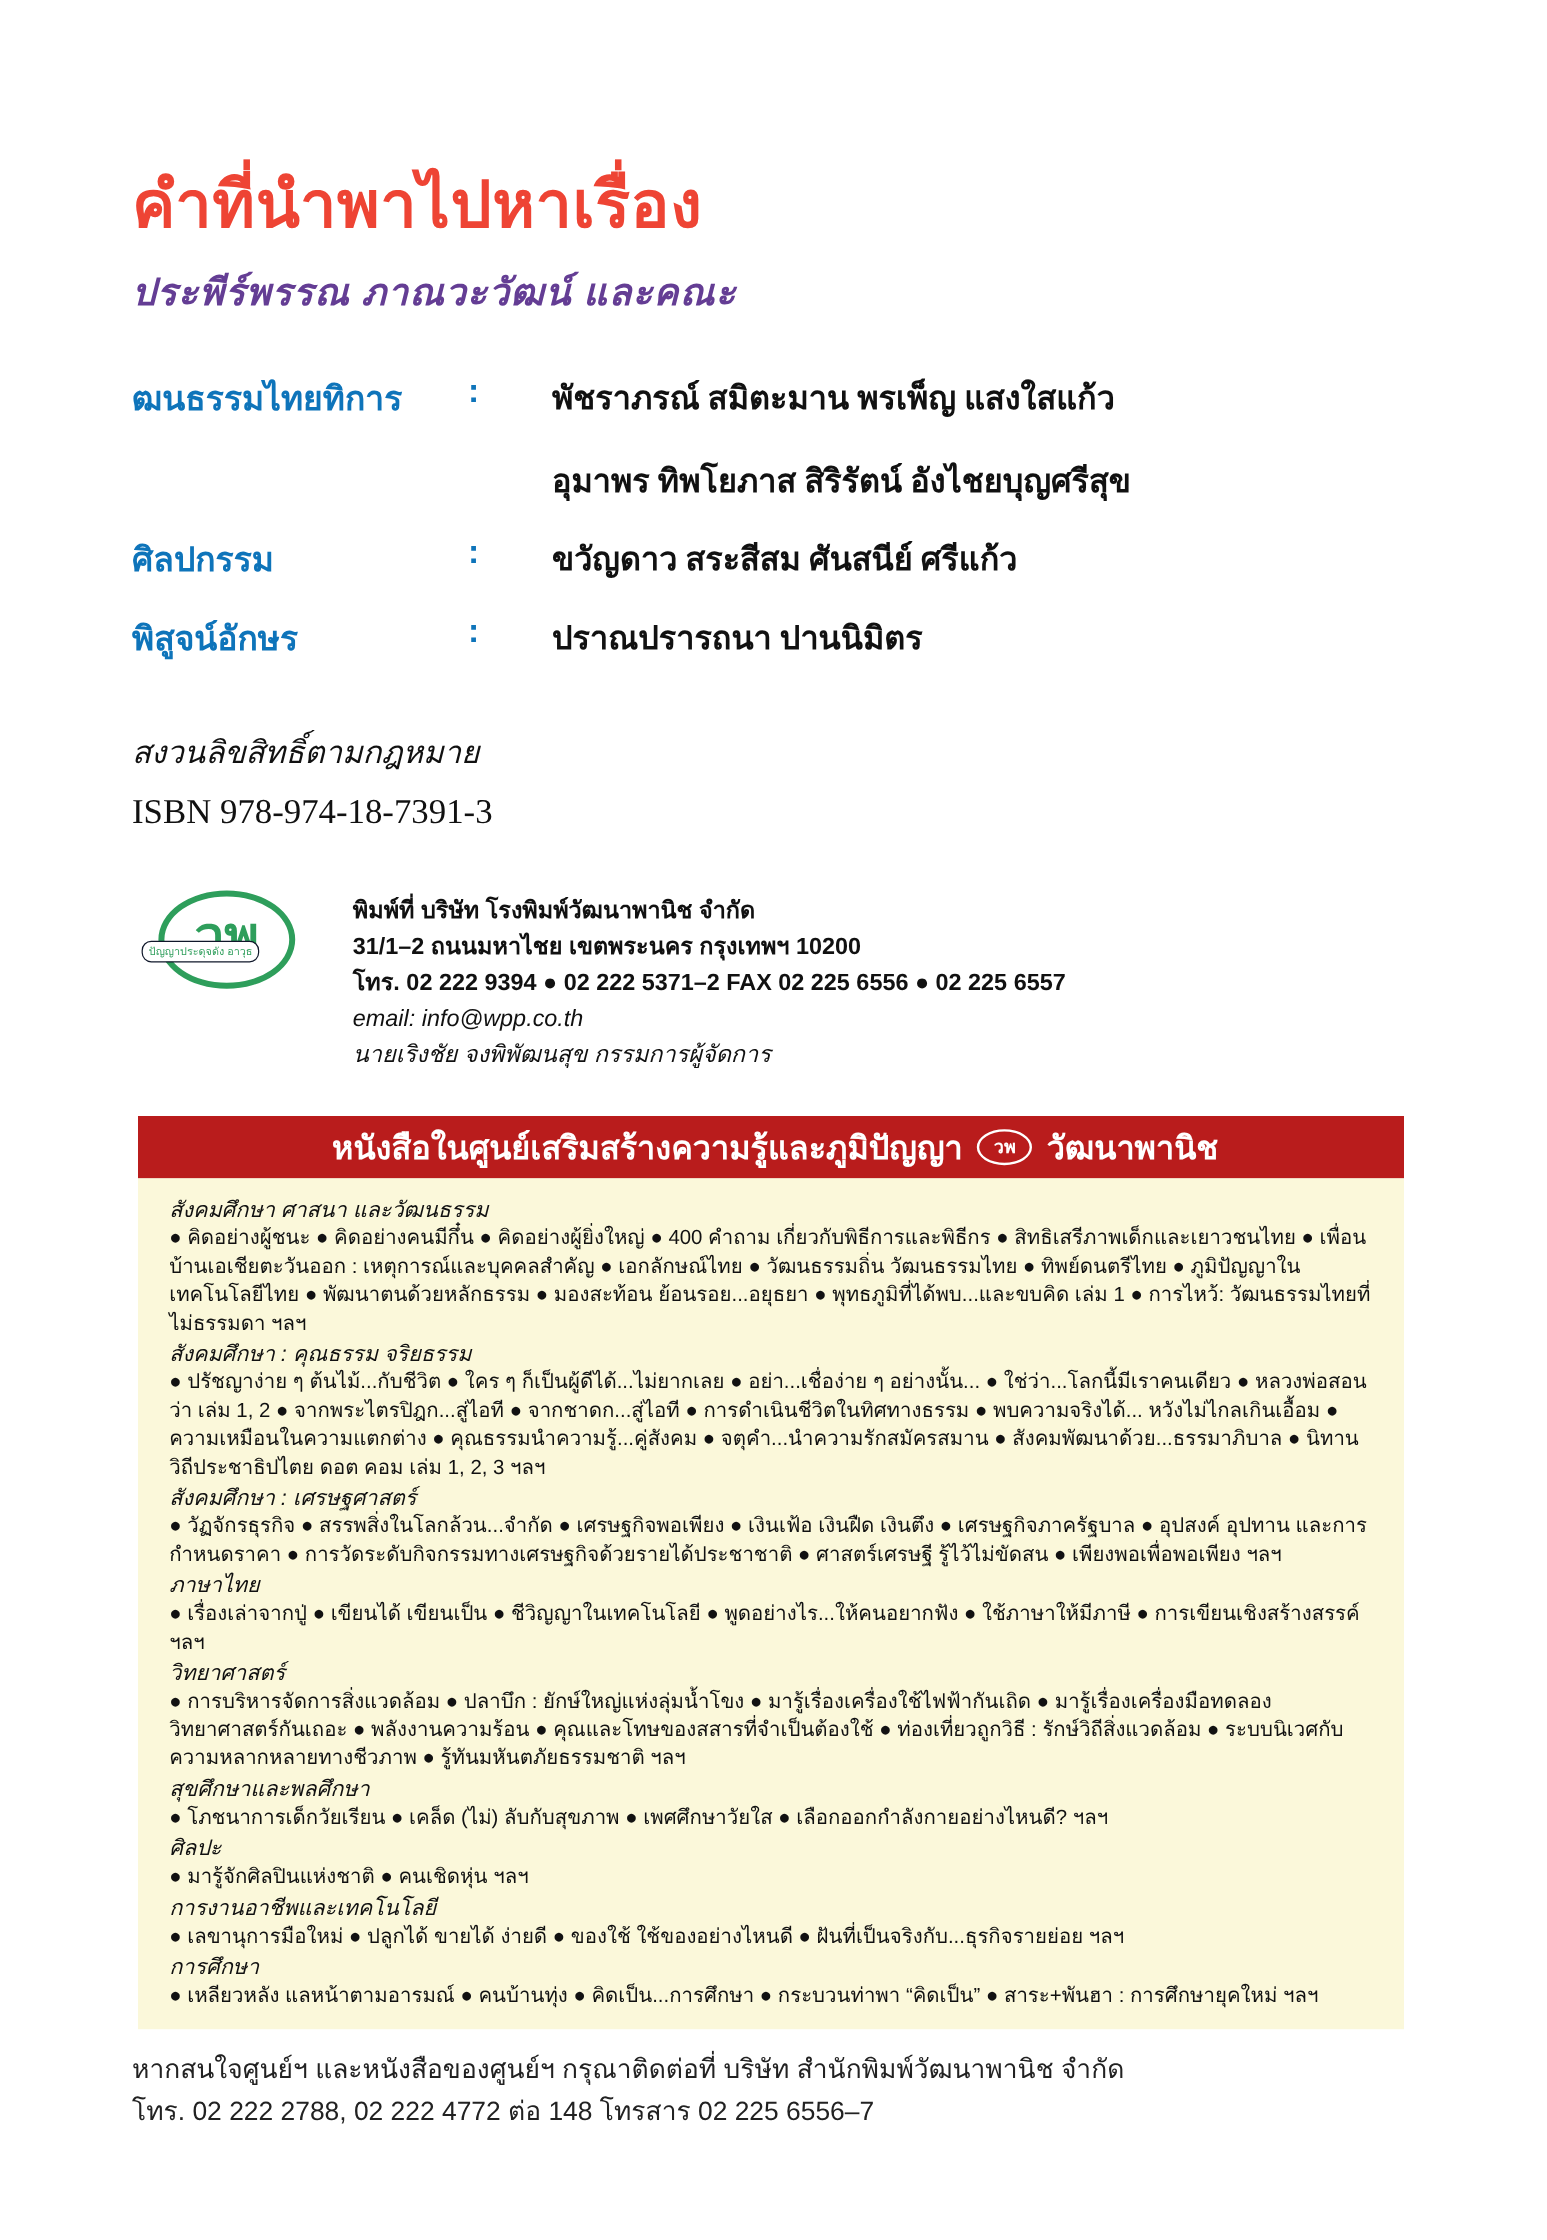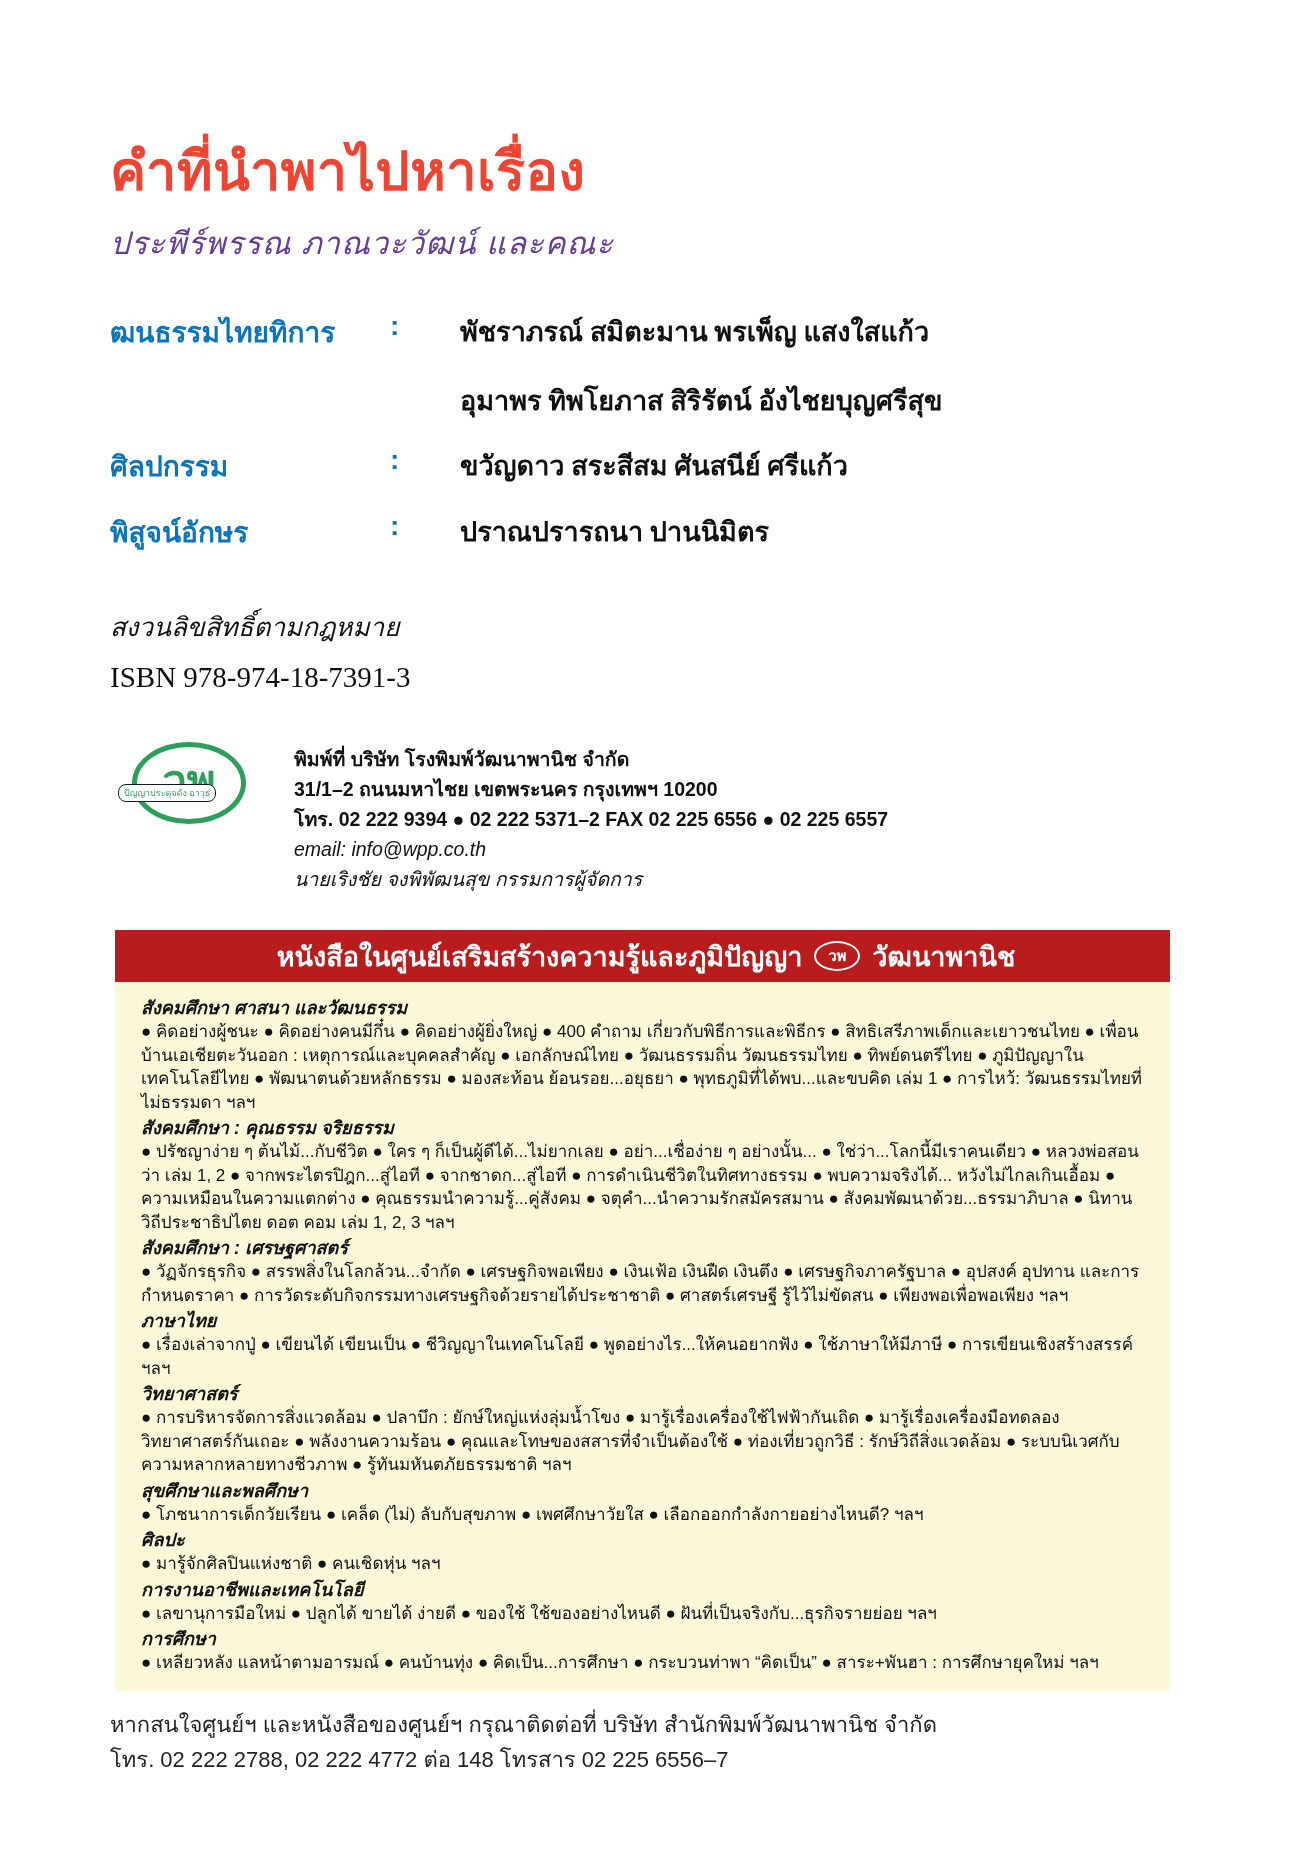--- a/index.html
+++ b/index.html
@@ -19,21 +19,21 @@
     font-size: 54px;
     font-weight: bold;
     color: #ee4434;
     line-height: 1.15;
     letter-spacing: 0.5px;
   }
   .subtitle {
     margin-top: 16px;
     font-size: 31px;
     font-style: italic;
-    font-weight: normal;
+    font-weight: bold;
     color: #643d94;
     letter-spacing: 1px;
   }
 
   .credits { margin-top: 42px; }
   .credit-row { display: flex; margin-bottom: 22px; }
   .credit-label {
     width: 280px;
     font-size: 28px;
     font-weight: bold;
@@ -139,21 +139,21 @@
 
   .catalog {
     margin-left: 115px;
     width: 1062px;
     background: #fbf8da;
     padding: 12px 26px 16px 26px;
   }
   .cat-section { margin-top: 2px; }
   .cat-heading {
     font-size: 18px;
-    font-weight: bold;
+    font-weight: normal;
     font-style: italic;
     color: #111;
     line-height: 24px;
   }
   .cat-items {
     font-size: 17px;
     color: #111;
     line-height: 23.5px;
   }
 

